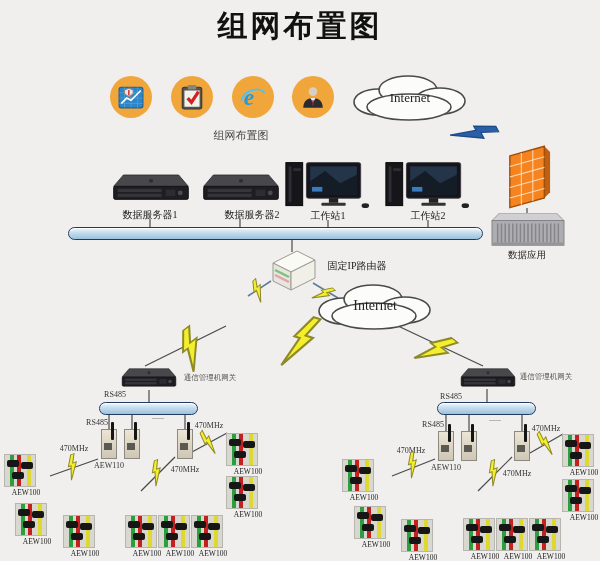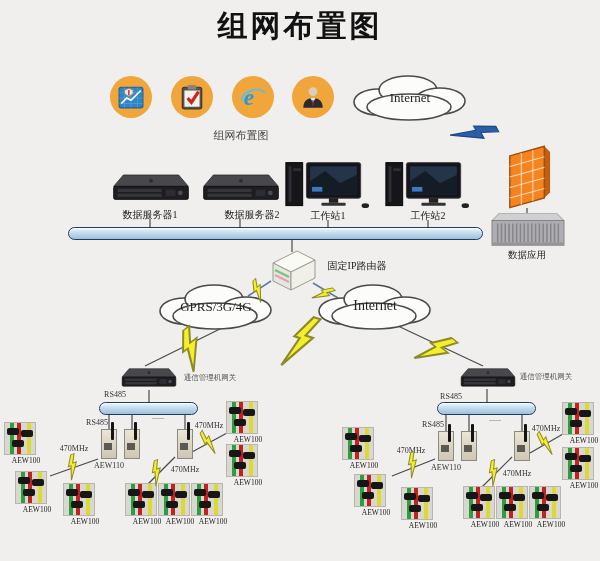--- a/index.html
+++ b/index.html
@@ -20,21 +20,21 @@
   .bus{position:absolute;height:11px;border:1px solid #223a5e;border-radius:7px;
        background:linear-gradient(180deg,#eef6fc 0%,#c3dcee 45%,#9bc1dd 100%);
        box-shadow:inset 0 1px 1px #fff;}
   .circle{position:absolute;width:42px;height:42px;border-radius:50%;background:#f0a63a;
           display:flex;align-items:center;justify-content:center;}
   .wires{position:absolute;left:0;top:0;z-index:1;}
   .dev{z-index:2;} .boltsvg{z-index:3;position:absolute;}
   .bolt-y{fill:#f4ef2d;stroke:#8f8a28;stroke-width:3px;}
   .bolt-b{fill:#2a5fa8;stroke:#1c4a86;stroke-width:2px;}
   
-  .meterwrap{position:absolute;width:44px;z-index:2;}
+  .meterwrap{position:absolute;width:44px;z-index:2;margin-top:32px;}
   .meter{position:relative;width:32px;height:33px;background:#d8d8d0;border:1px solid #b6b6ae;box-sizing:border-box;}
   .meter .wg{position:absolute;left:5px;top:0;width:4px;height:100%;background:#2c9e3e;}
   .meter .wr{position:absolute;left:12px;top:0;width:4px;height:100%;background:#c42020;}
   .meter .wy{position:absolute;left:22px;top:0;width:4px;height:100%;background:#ddd832;}
   .meter .c1{position:absolute;left:2px;top:5px;width:12px;height:7px;background:#161616;border-radius:2px;}
   .meter .c2{position:absolute;left:16px;top:7px;width:12px;height:7px;background:#161616;border-radius:2px;}
   .meter .c3{position:absolute;left:7px;top:17px;width:12px;height:7px;background:#161616;border-radius:2px;}
   .mlabel{position:relative;margin-top:1px;width:100%;text-align:center;font-size:7.5px;
           font-family:"Liberation Serif","DejaVu Serif",serif;color:#222;}
   
@@ -250,26 +250,20 @@
 
   <div class="bus dev" style="left:68px;top:227px;width:413px"></div>
 
   <div class="abs dev" style="left:267px;top:247px">
     <svg width="52" height="46" viewBox="0 0 52 46">
         <use href="#router3d"></use>
       </svg>
   </div>
   <div class="lbl f10" style="left:321px;top:260px;width:72px">固定IP路由器</div>
 
-  <div class="abs dev" style="left:155px;top:283px;width:122px;height:48px">
-    <svg width="122" height="48" viewBox="0 0 120 48">
-        <use href="#cloud"></use>
-      </svg>
-    <span class="cloudtxt" style="top:16px;font-size:13px">GPRS/3G/4G</span>
-  </div>
   <div class="abs dev" style="left:314px;top:283px;width:122px;height:48px">
     <svg width="122" height="48" viewBox="0 0 120 48">
         <use href="#cloud"></use>
       </svg>
     <span class="cloudtxt" style="top:15px;font-size:14px">Internet</span>
   </div>
 
   <svg class="boltsvg" style="left:251px;top:279px;transform:rotate(-42deg)" width="15" height="23">
       <use href="#bolt" class="bolt-y" width="15" height="23"></use>
     </svg>

